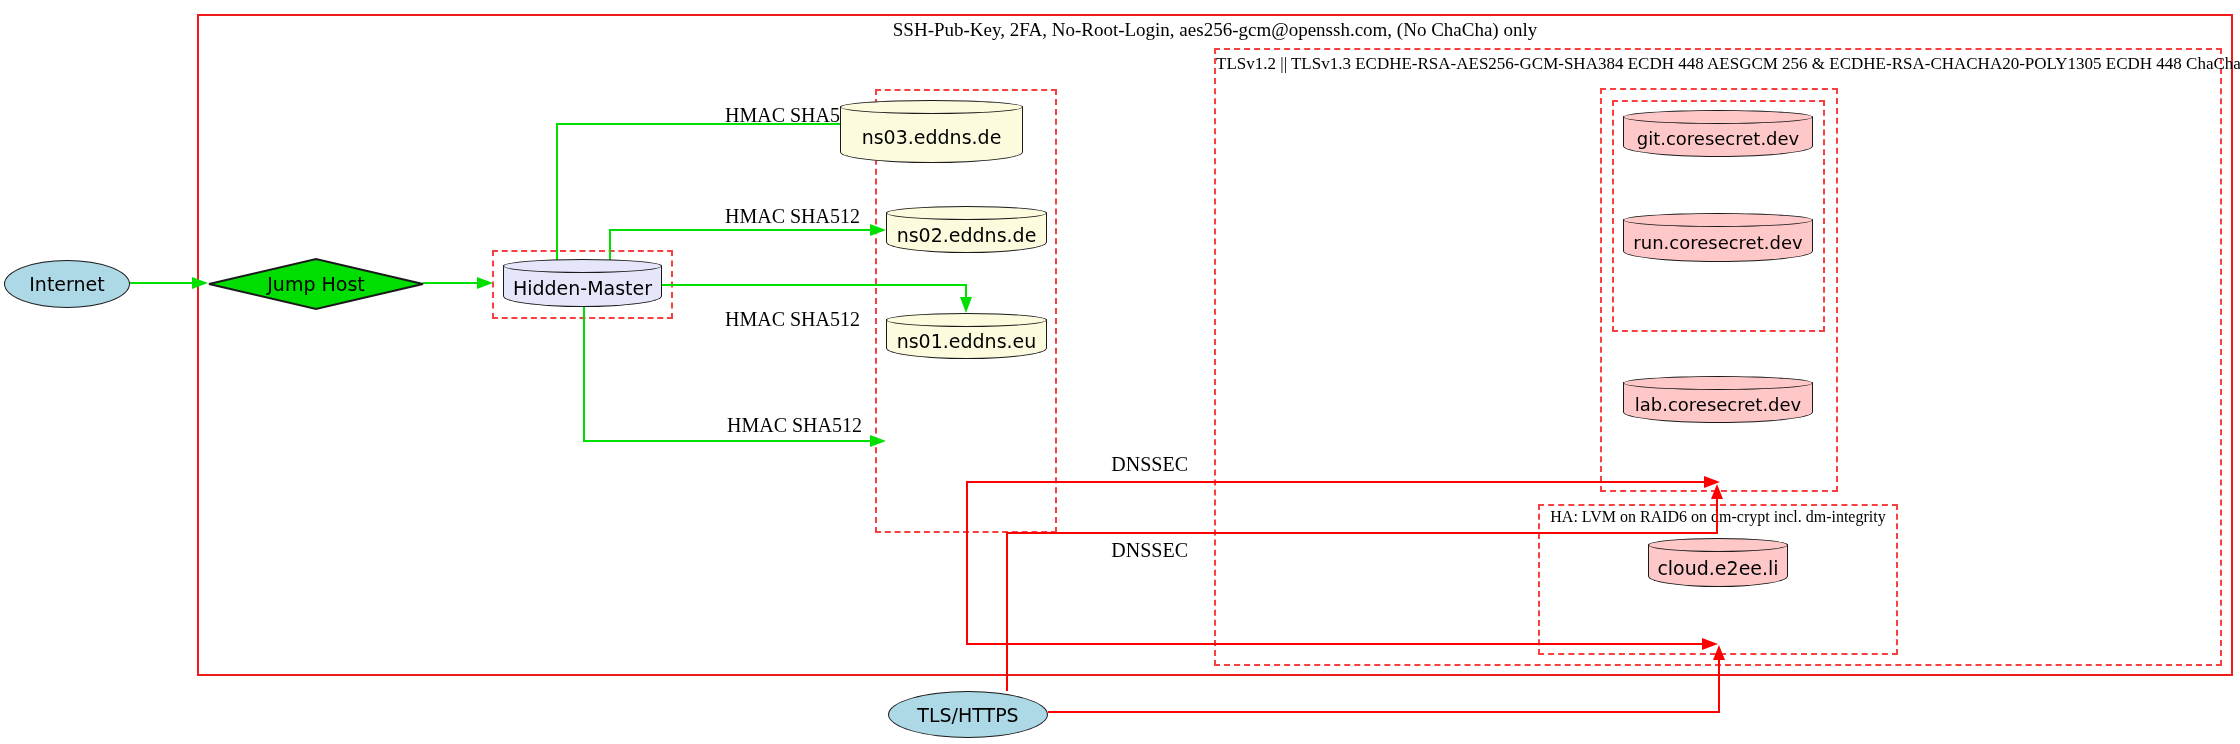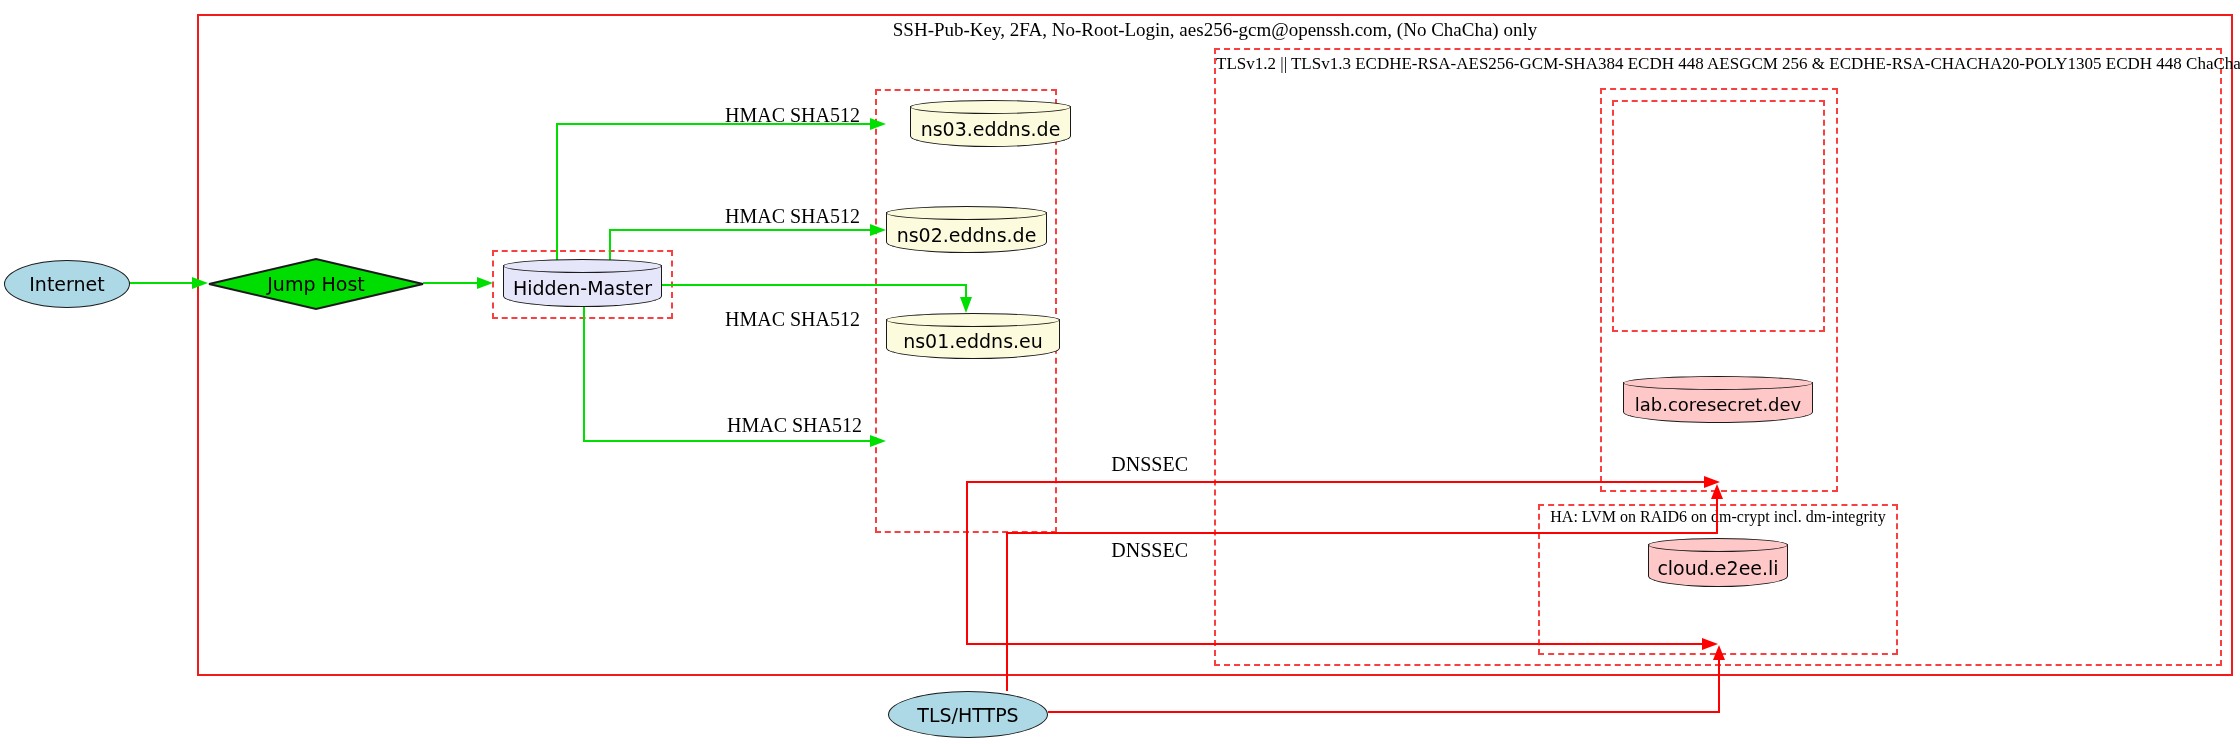--- a/index.html
+++ b/index.html
@@ -122,40 +122,50 @@
     </svg>
     <div class="d-label">Jump Host</div>
   </div>
 
   <div class="cyl lav" style="left:503px;top:259px;width:159px;height:48px;">
     <div class="cyl-body"></div>
     <div class="cyl-top"></div>
     <div class="cyl-label">Hidden-Master</div>
   </div>
 
-  <div class="cyl yellow" style="left:910px;top:100px;width:161px;height:47px;">
+  <div class="cyl yellow" style="left:840px;top:100px;width:161px;height:63px;padding-left:22px;">
     <div class="cyl-body"></div>
     <div class="cyl-top"></div>
     <div class="cyl-label">ns03.eddns.de</div>
   </div>
 
   <div class="cyl yellow" style="left:886px;top:206px;width:161px;height:47px;">
     <div class="cyl-body"></div>
     <div class="cyl-top"></div>
     <div class="cyl-label">ns02.eddns.de</div>
   </div>
 
-  <div class="cyl yellow" style="left:886px;top:313px;width:174px;height:46px;">
+  <div class="cyl yellow" style="left:886px;top:313px;width:161px;height:46px;">
     <div class="cyl-body"></div>
     <div class="cyl-top"></div>
     <div class="cyl-label">ns01.eddns.eu</div>
   </div>
 
 
+  <div class="cyl pink small-font" style="left:1623px;top:110px;width:190px;height:47px;">
+    <div class="cyl-body"></div>
+    <div class="cyl-top"></div>
+    <div class="cyl-label">git.coresecret.dev</div>
+  </div>
 
+  <div class="cyl pink small-font" style="left:1623px;top:213px;width:190px;height:49px;">
+    <div class="cyl-body"></div>
+    <div class="cyl-top"></div>
+    <div class="cyl-label">run.coresecret.dev</div>
+  </div>
 
   <div class="cyl pink small-font" style="left:1623px;top:376px;width:190px;height:47px;">
     <div class="cyl-body"></div>
     <div class="cyl-top"></div>
     <div class="cyl-label">lab.coresecret.dev</div>
   </div>
 
   <div class="cyl pink" style="left:1648px;top:538px;width:140px;height:49px;">
     <div class="cyl-body"></div>
     <div class="cyl-top"></div>

